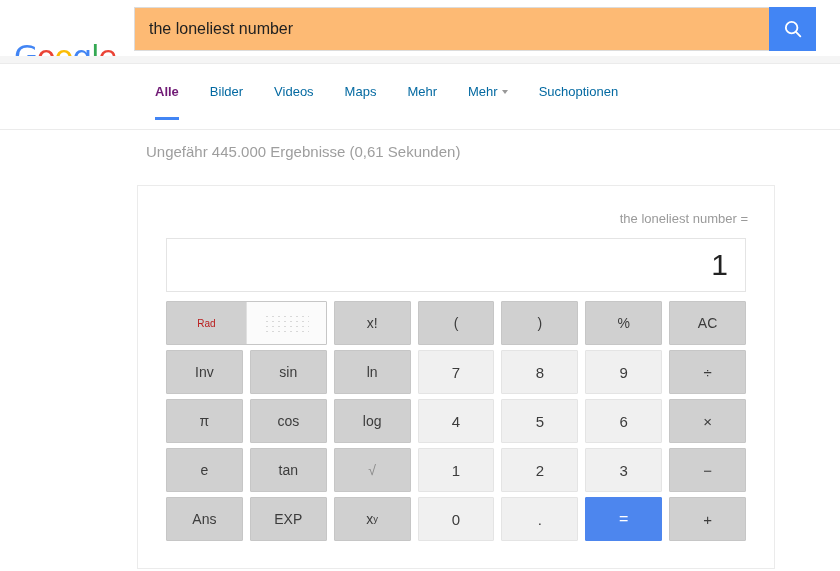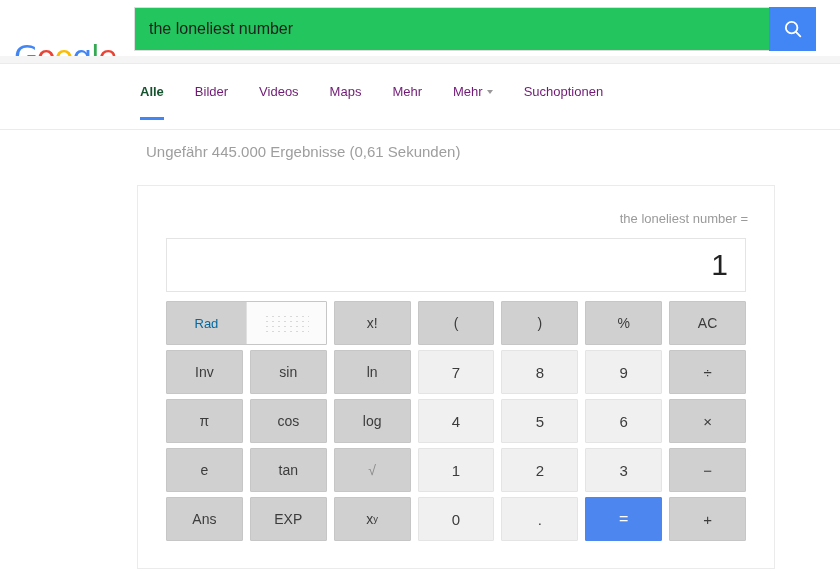--- a/index.html
+++ b/index.html
@@ -54,21 +54,21 @@
     width: 682px;
     height: 44px;
   }
   .search-input-wrap {
     position: absolute;
     left: 0; top: 0;
     width: 635px;
     height: 44px;
     border: 1px solid #dcdcdc;
     border-right: none;
-    background: #22c55e;
+    background: #fdba74;
     box-sizing: border-box;
   }
   .search-input {
     width: 100%;
     height: 100%;
     border: 0;
     outline: none;
     padding: 0 14px;
     box-sizing: border-box;
     font-family: "Liberation Sans", sans-serif;
@@ -102,27 +102,27 @@
   .nav-inner {
     position: absolute;
     left: 140px;
     top: 20px;
     display: flex;
     align-items: flex-start;
   }
   .nav-item {
     position: relative;
     font-size: 13px;
-    color: #701a75;
+    color: #0369a1;
     padding: 0 0 21px 0;
     margin-right: 31px;
     cursor: pointer;
     white-space: nowrap;
   }
-  .nav-item.active { color: #14532d; font-weight: bold; }
+  .nav-item.active { color: #701a75; font-weight: bold; margin-left: 15px; }
   .nav-item.active::after {
     content: "";
     position: absolute;
     left: 0; right: 0;
     bottom: 0;
     height: 3px;
     background: #4285F4;
   }
   .caret {
     display: inline-block;
@@ -231,22 +231,22 @@
     border: 1px solid #c6c6c6;
     box-sizing: border-box;
     border-radius: 1px;
     overflow: hidden;
   }
   .toggle-half {
     flex: 1;
     display: flex;
     align-items: center;
     justify-content: center;
-    font-size: 13px;
-    color: #0369a1;
+    font-size: 10px;
+    color: #b91c1c;
     cursor: pointer;
     user-select: none;
   }
   .toggle-half.on {
     background: #d0d0d0;
   }
   .toggle-half.off {
     background: #fbfbfb;
     border-left: 1px solid #e0e0e0;
   }

